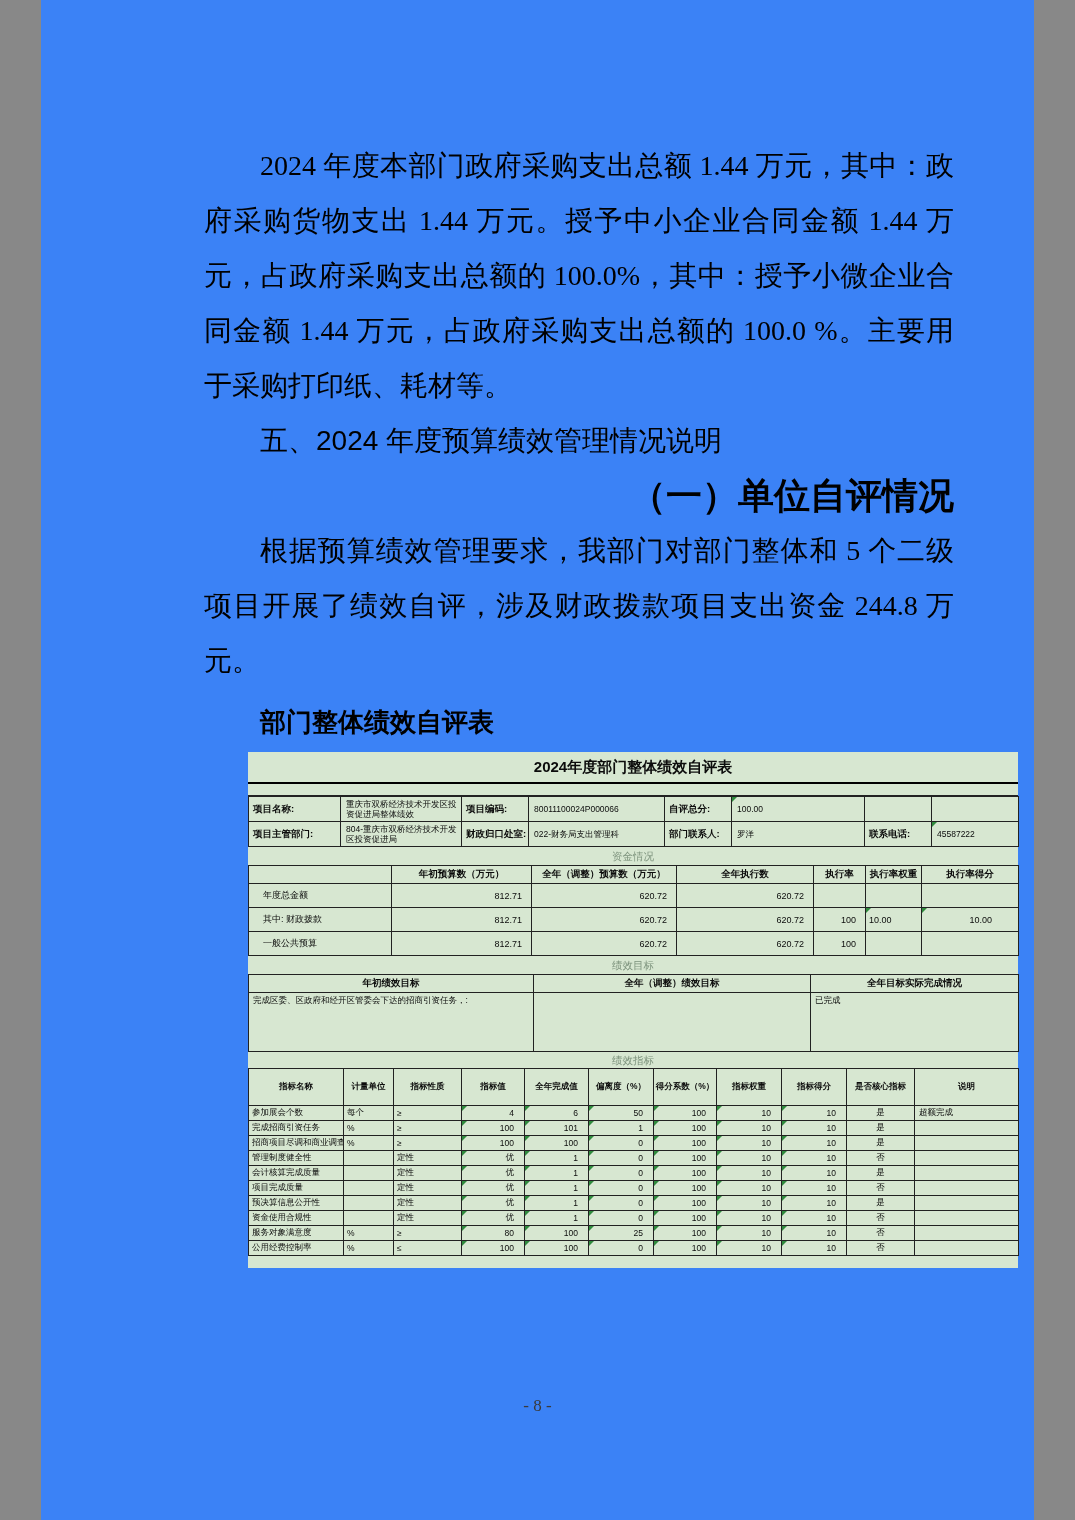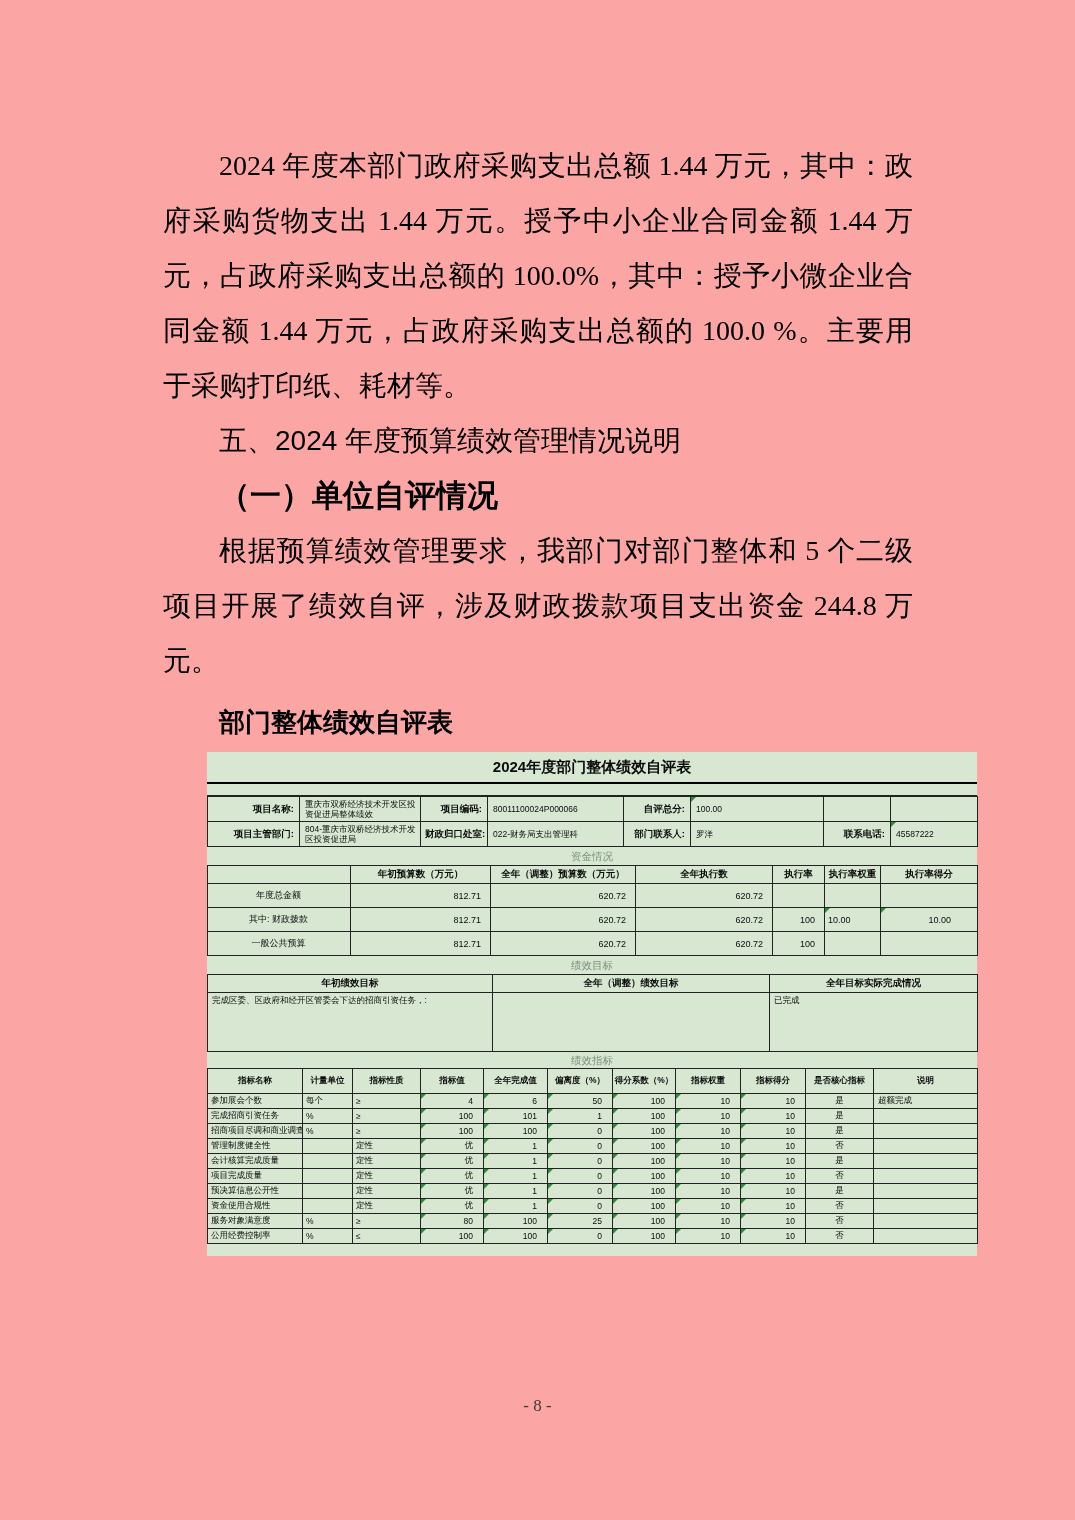--- a/index.html
+++ b/index.html
@@ -1,57 +1,57 @@
 <!DOCTYPE html>
 <html><head>
 <meta charset="utf-8">
 <style>
   html,body{margin:0;padding:0;}
   body{background:#888;}
   .page{
-    position:relative; width:1075px; height:1520px; margin:0 auto;
-    background:#fca5a5; overflow:hidden;
+    position:relative; width:993px; height:1520px; margin:0 auto;
+    background:#3b82f6; overflow:hidden;
     font-family:"Liberation Serif","DejaVu Serif",serif; color:#000;
   }
   
   .content{position:absolute; left:163px; top:138px; width:750px;}
   .para{margin:0; font-size:28px; line-height:55px; text-align:justify; text-indent:56px;}
   .h-sec{margin:0; font-size:28px; line-height:55px; font-weight:normal; padding-left:56px;
          font-family:"Liberation Sans","DejaVu Sans",sans-serif;}
-  .h-sub{margin:0; font-size:31px; line-height:55px; font-weight:bold; padding-left:56px;
-         font-family:"Liberation Sans","DejaVu Sans",sans-serif;}
+  .h-sub{margin:0; font-size:36px; line-height:55px; font-weight:bold; padding-left:56px;
+         font-family:"Liberation Sans","DejaVu Sans",sans-serif;text-align:right;}
   .tbl-caption{margin:14px 0 0 0; padding-left:56px; font-size:26px; line-height:40px; font-weight:bold;
          font-family:"Liberation Sans","DejaVu Sans",sans-serif;}
   
   .report{position:absolute; left:207px; top:752px; width:770px; background:#d7e7d1;
           font-family:"Liberation Sans","DejaVu Sans",sans-serif; color:#0c0c0c;}
   .tbl-title{height:30px; line-height:30px; text-align:center; font-weight:bold; font-size:15px;
              border-bottom:2.5px solid #000;}
   .tbl-blank{height:11px; border-bottom:1px solid #222;}
   .banner{height:18px; line-height:18px; text-align:center; font-size:10.5px; color:#7d937d;}
   .banner.small{height:16px; line-height:16px;}
   table{border-collapse:collapse; width:100%; table-layout:fixed;}
   td,th{border:1px solid #222; padding:1px 4px; font-size:9px; overflow:hidden; vertical-align:middle;}
   th{font-weight:bold; text-align:center; font-size:9.5px; padding:2px 2px;}
   
   .info-table td{height:22px;}
-  .info-table .lab{font-weight:bold; text-align:right; font-size:9.5px; white-space:nowrap; padding-right:5px;}
+  .info-table .lab{font-weight:bold; font-size:9.5px; white-space:nowrap; padding-right:5px;}
   .info-table .val{text-align:left; font-size:8.5px; line-height:10px; padding-left:5px;}
   
   .fund-table td{height:21px; font-size:9px;}
-  .fund-table .lbl{text-align:center; padding-left:3px; white-space:nowrap;}
+  .fund-table .lbl{text-align:left; padding-left:14px; white-space:nowrap;}
   .fund-table .num{text-align:right; padding-right:9px;}
   .fund-table .numl{text-align:left; padding-left:3px;}
   .fund-table .numr{text-align:right; padding-right:26px;}
   
   .goal-table th{font-size:9.5px;}
   .goal-table td{height:54px; vertical-align:top; font-size:8.5px; line-height:11px; padding:2px 4px;}
   .goal-table .goal{text-align:left;}
   
-  .ind-table th{font-size:8.5px; padding:6px 1px;}
+  .ind-table th{font-size:8.5px; padding:12px 1px;}
   .ind-table td{height:14px; font-size:8.5px; padding:0 3px;}
   .ind-table .lbl{text-align:left; white-space:nowrap; padding-left:3px;margin-top:44px;}
   .ind-table .ctr{text-align:left;}
   .ind-table .num{text-align:right; padding-right:10px;}
   .ind-table .yn{text-align:center;}
   .ind-table .exp{text-align:left; padding-left:4px;}
   
   .tri{position:relative;}
   .tri::before{content:""; position:absolute; top:0; left:0; width:0; height:0;
                border-top:5px solid #2f8a3d; border-right:5px solid transparent;}

